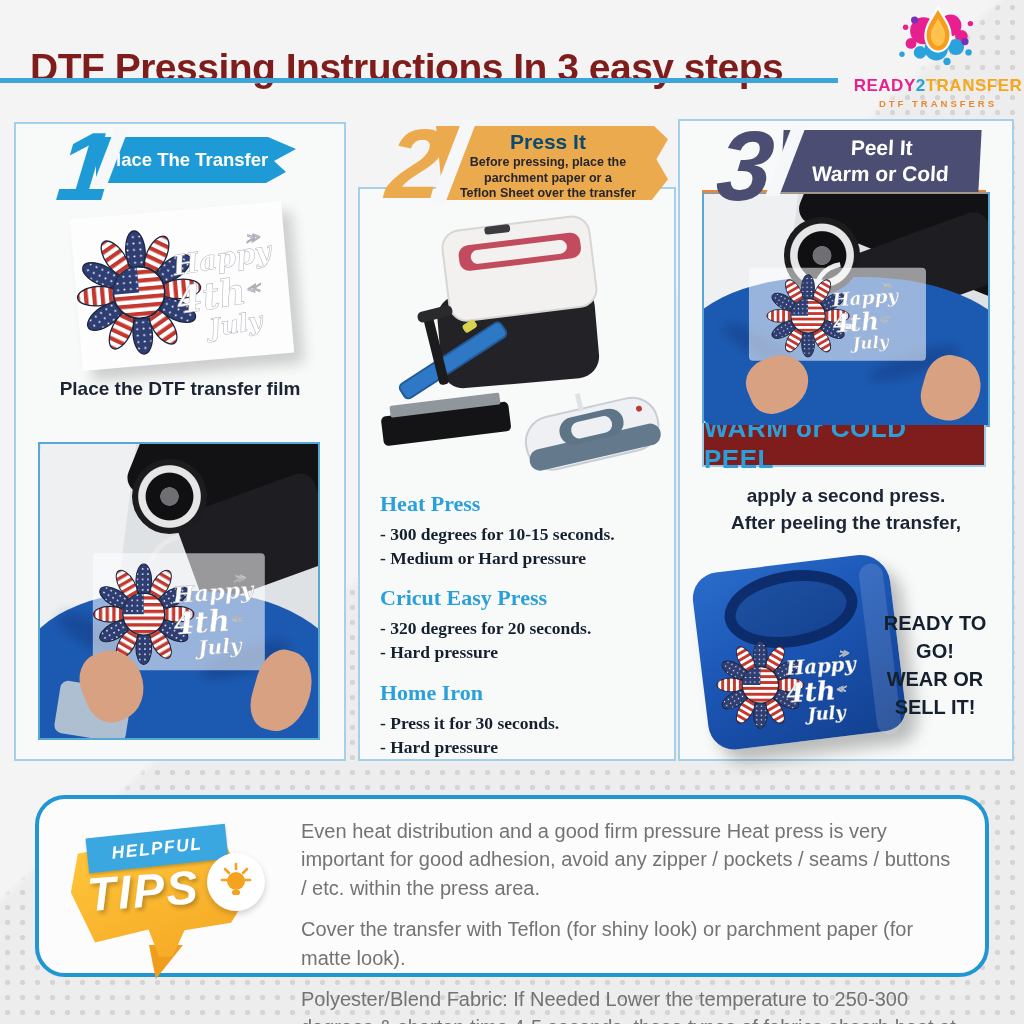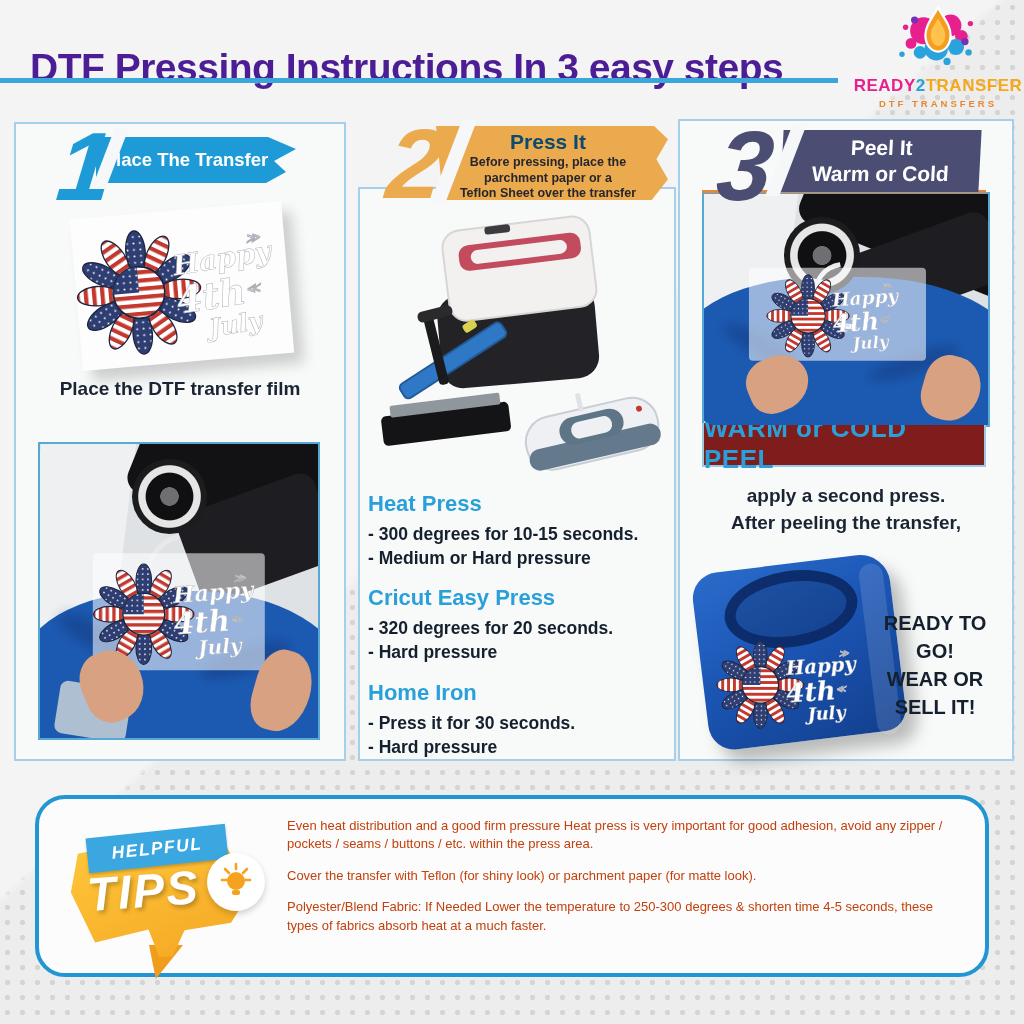--- a/index.html
+++ b/index.html
@@ -10,21 +10,21 @@
     background-image:radial-gradient(#d5d5d6 2.4px, transparent 2.9px);
     background-size:15px 15px;
   }
   .swoosh{
     position:absolute;inset:0;z-index:0;
     background:linear-gradient(138deg,#f4f4f5 0%,#f4f4f5 46%,rgba(244,244,245,0) 46.6%);
   }
   
   .title{
     position:absolute;left:30px;top:20px;width:810px;z-index:2;
-    font-size:39px;font-weight:800;color:#4c1d95;letter-spacing:-0.5px;
+    font-size:39px;font-weight:800;color:#7f1d1d;letter-spacing:-0.5px;
   }
   .title-underline{position:absolute;left:0;top:78px;width:838px;height:5px;background:#3ba6da;z-index:2;}
   .brand{position:absolute;left:852px;top:2px;width:172px;z-index:2;text-align:center;}
   .brand-splash{width:118px;height:72px;display:block;margin:0 auto;}
   .brand-name{font-size:17px;font-weight:800;letter-spacing:.5px;margin-top:2px;white-space:nowrap;}
   .brand-name .p1{color:#e81f8f;}
   .brand-name .p2{color:#2aa3dc;}
   .brand-name .p3{color:#f5a81c;}
   .brand-tagline{font-size:9.5px;font-weight:700;color:#e8872e;letter-spacing:3px;margin-top:2px;}
   
@@ -106,21 +106,21 @@
   .film svg{width:100%;height:100%;}
   .cuff{position:absolute;left:6%;bottom:0;width:26%;height:18%;background:#aebfd2;transform:rotate(9deg);border-radius:8px;z-index:4;}
   .hand{position:absolute;background:#d7a182;border-radius:46% 54% 58% 42%;z-index:4;}
   .hl{left:15%;bottom:6%;width:22%;height:24%;transform:rotate(-22deg);}
   .hr{right:3%;bottom:2%;width:20%;height:28%;transform:rotate(16deg);}
   .scene--3 .knob{left:28%;top:10%;}
   .scene--3 .shirt{bottom:-8%;height:72%;}
   .scene--3 .film{top:52%;left:47%;}
   
   .devices{position:absolute;left:8px;top:16px;width:296px;height:282px;}
-  .s2text{position:absolute;left:8px;top:302px;right:12px;}
+  .s2text{position:absolute;left:20px;top:302px;right:12px;font-family:Liberation Serif, serif;}
   .s2sec{margin-bottom:15px;}
   .s2head{font-size:22px;font-weight:800;color:#2aa0da;margin-bottom:5px;}
   .s2li{font-size:17.5px;font-weight:700;color:#15202e;line-height:1.38;}
   
   .peel-caption{
     position:absolute;left:22px;top:302px;width:284px;height:44px;border:2px solid #9cc9e5;border-top:none;
     background:#7f1d1d;display:flex;align-items:center;justify-content:center;box-sizing:border-box;
     font-size:26px;font-weight:800;color:#2aa0da;letter-spacing:.5px;
   }
   .after{position:absolute;left:0;right:0;top:362px;text-align:center;font-size:19px;font-weight:800;color:#1b2433;line-height:1.4;}
@@ -166,21 +166,21 @@
     position:absolute;left:22px;top:56px;color:#fff;font-weight:900;font-style:italic;
     font-size:47px;letter-spacing:2px;transform:rotate(-4deg);
     text-shadow:2px 3px 4px rgba(0,0,0,.25);
   }
   .badge-bulb{
     position:absolute;left:142px;top:46px;width:58px;height:58px;background:#fff;border-radius:50%;
     box-shadow:0 3px 6px rgba(0,0,0,.18);display:flex;align-items:center;justify-content:center;
   }
   .badge-bulb svg{width:40px;height:40px;}
   .tips-text{position:absolute;left:246px;top:18px;right:26px;}
-  .tips-text p{margin:0 0 13px 2px;font-size:13px;color:#c2410c;line-height:1.42;}
+  .tips-text p{margin:0 0 13px 16px;font-size:20px;color:#737373;line-height:1.42;}
 </style>
 </head>
 <body>
 
 <svg width="0" height="0" style="position:absolute" aria-hidden="true">
   <defs>
     <pattern id="pStars" width="7" height="7" patternUnits="userSpaceOnUse">
       <rect width="7" height="7" fill="#2e3e72"></rect>
         <circle cx="3.5" cy="3.5" r="1.1" fill="#fff"></circle>
     </pattern>

